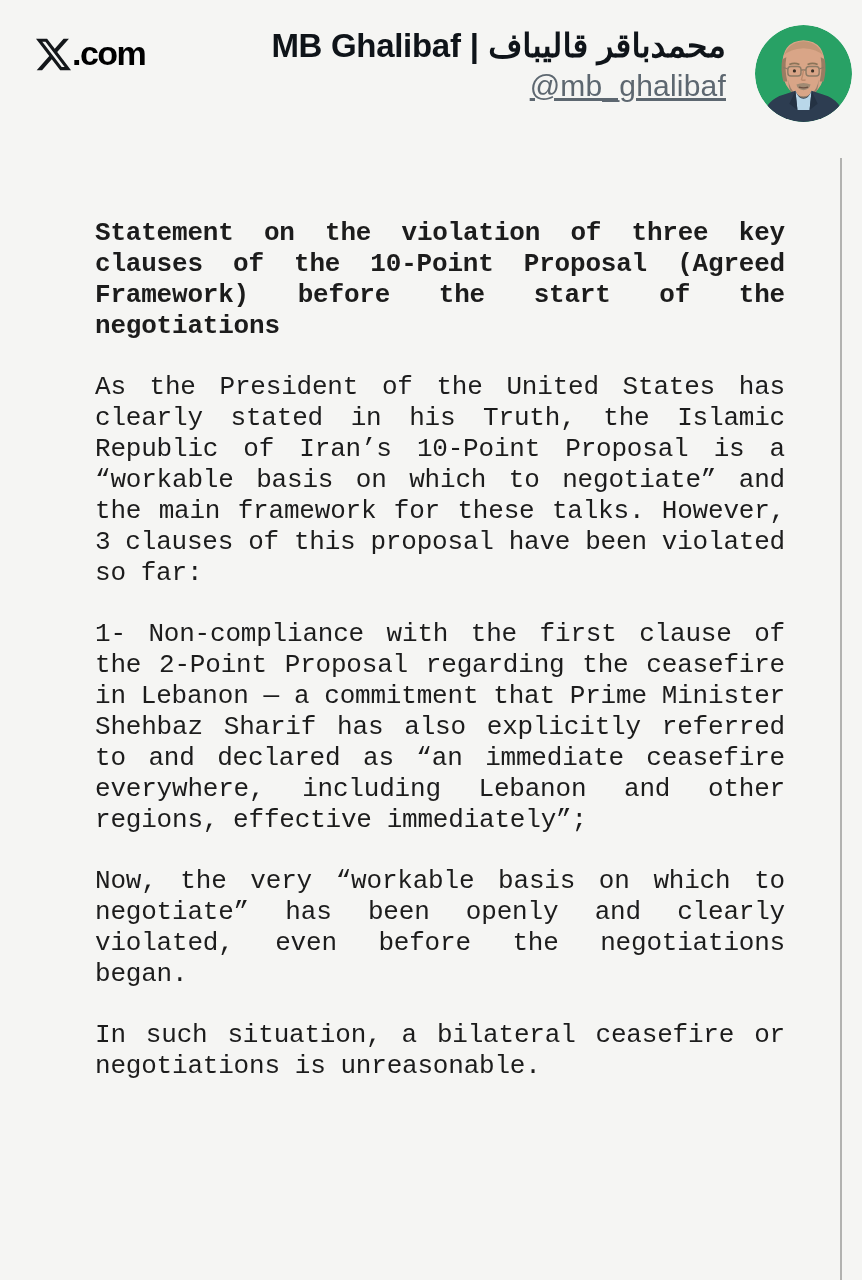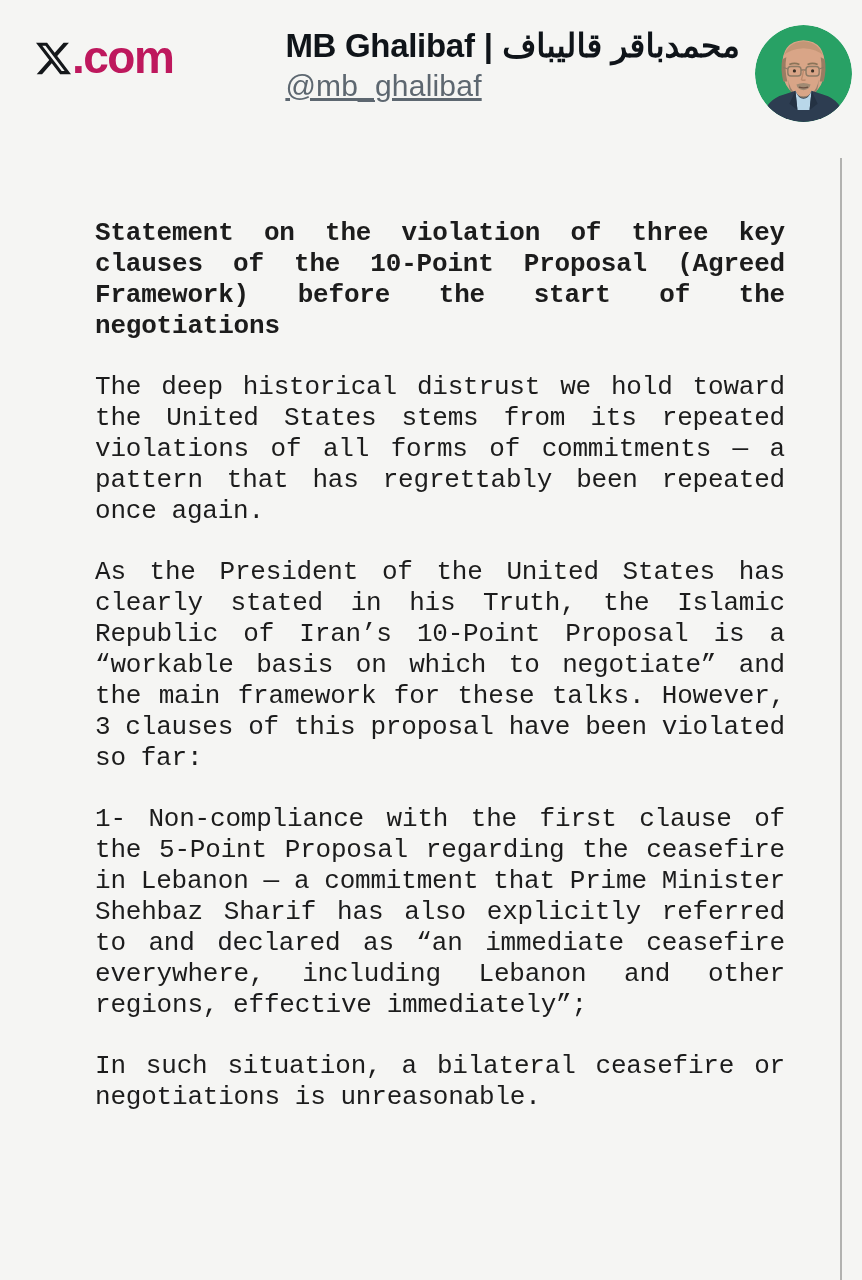--- a/index.html
+++ b/index.html
@@ -24,33 +24,33 @@
     left: 36px;
     top: 34px;
     display: flex;
     align-items: center;
     gap: 1px;
     color: #14171a;
     cursor: pointer;
   }
   .logo svg { width: 35px; height: 35px; display: block; margin-top: 3px; }
   .logo .logo-suffix {
-    font-size: 46px;
+    font-size: 34px;
     font-weight: 800;
     letter-spacing: -1.5px;
-    color: #be185d;
+    color: #000000;
     line-height: 1;
   }
   .profile {
     position: absolute;
-    right: 122px;
+    right: 136px;
     top: 28px;
     display: flex;
     flex-direction: column;
-    align-items: flex-start;
+    align-items: flex-end;
     gap: 5px;
     text-align: right;
   }
   .display-name {
     direction: rtl;
     font-size: 33px;
     font-weight: 700;
     color: #0f1419;
     letter-spacing: -0.3px;
     white-space: nowrap;
@@ -174,17 +174,17 @@
         <path d="M56 65 L62 78 L54 84 Z" fill="#243243"></path>
       </g>
     </svg>
   </div>
 </div>
 
 <div class="page-edge"></div>
 
 <div class="doc">
   <div class="doc-heading">Statement on the violation of three key clauses of the 10-Point Proposal (Agreed Framework) before the start of the negotiations</div>
-  <p>The deep historical distrust we hold toward the United States stems from its repeated violations of all forms of commitments — a pattern that has regrettably been repeated once again.</p>
   <p>As the President of the United States has clearly stated in his Truth, the Islamic Republic of Iran’s 10-Point Proposal is a “workable basis on which to negotiate” and the main framework for these talks. However, 3 clauses of this proposal have been violated so far:</p>
-  <p>1- Non-compliance with the first clause of the 5-Point Proposal regarding the ceasefire in Lebanon — a commitment that Prime Minister Shehbaz Sharif has also explicitly referred to and declared as “an immediate ceasefire everywhere, including Lebanon and other regions, effective immediately”;</p>
+  <p>1- Non-compliance with the first clause of the 2-Point Proposal regarding the ceasefire in Lebanon — a commitment that Prime Minister Shehbaz Sharif has also explicitly referred to and declared as “an immediate ceasefire everywhere, including Lebanon and other regions, effective immediately”;</p>
+  <p>Now, the very “workable basis on which to negotiate” has been openly and clearly violated, even before the negotiations began.</p>
   <p>In such situation, a bilateral ceasefire or negotiations is unreasonable.</p>
 </div>
 
 </body></html>

